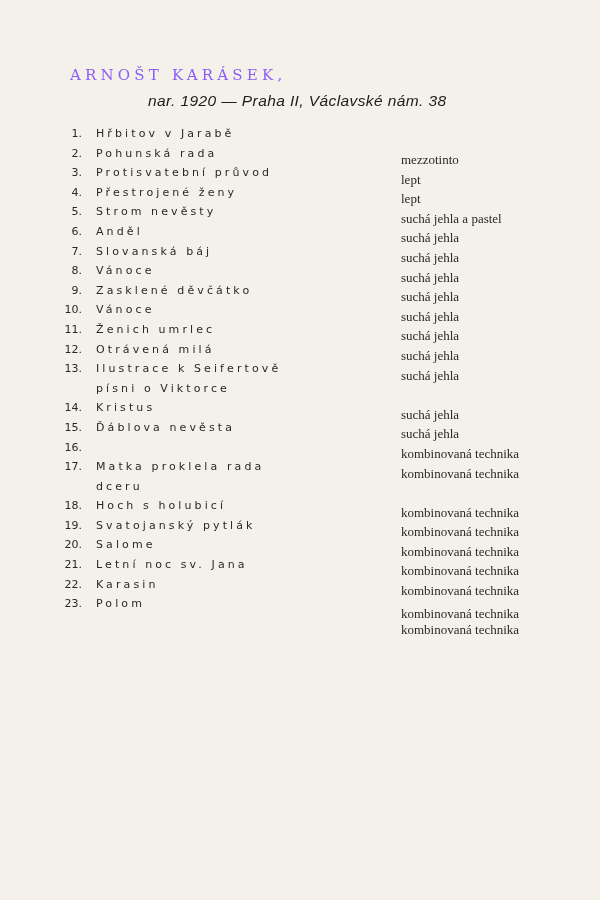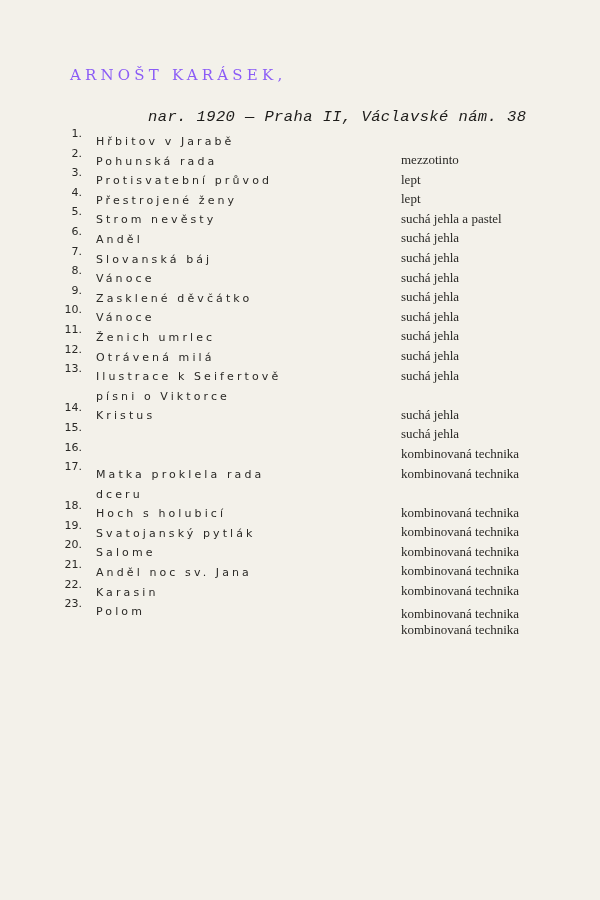--- a/index.html
+++ b/index.html
@@ -25,22 +25,22 @@
       top: 66px;
       font-family: "DejaVu Serif", serif;
       font-size: 15px;
       letter-spacing: 4.2px;
       color: #8b5cf6;
       white-space: nowrap;
     }
     .subtitle {
       position: absolute;
       left: 148px;
-      top: 108px;
-      font-family: Liberation Mono, monospace;
+      top: 92px;
+      font-family: Liberation Sans, sans-serif;
       font-style: italic;
       font-size: 15.5px;
       letter-spacing: 0.4px;
       color: #1d1c1a;
       white-space: nowrap;
     }
     .list {
       position: absolute;
       left: 0;
       top: 124px;
@@ -63,21 +63,20 @@
     .title {
       position: absolute;
       left: 96px;
       top: 0;
       font-family: "DejaVu Sans", sans-serif;
       font-size: 11px;
       line-height: 19.6px;
       letter-spacing: 3.1px;
       color: #2a2926;
       white-space: nowrap;
-      margin-top: 8px;
     }
     .tech {
       position: absolute;
       left: 401px;
       top: 0;
       font-family: "Liberation Serif", serif;
       font-size: 13px;
       line-height: 19.6px;
       color: #2a2926;
       white-space: nowrap;
@@ -175,20 +174,21 @@
     </div>
 
     <div class="row">
       <span class="num">14.</span>
       <span class="title">Kristus</span>
       <span class="tech">suchá jehla</span>
     </div>
 
     <div class="row">
       <span class="num">15.</span>
+      <span class="title">Ďáblova nevěsta</span>
       <span class="tech">kombinovaná technika</span>
     </div>
 
     <div class="row">
       <span class="num">16.</span>
       <span class="tech">kombinovaná technika</span>
     </div>
 
     <div class="row">
       <span class="num">17.</span>
@@ -212,21 +212,21 @@
     </div>
 
     <div class="row">
       <span class="num">20.</span>
       <span class="title">Salome</span>
       <span class="tech">kombinovaná technika</span>
     </div>
 
     <div class="row">
       <span class="num">21.</span>
-      <span class="title">Anděl noc sv. Jana</span>
+      <span class="title">Letní noc sv. Jana</span>
       <span class="tech">kombinovaná technika</span>
     </div>
 
     <div class="row">
       <span class="num">22.</span>
       <span class="title">Karasin</span>
       <span class="tech" style="top:3px">kombinovaná technika</span>
     </div>
 
     <div class="row">

